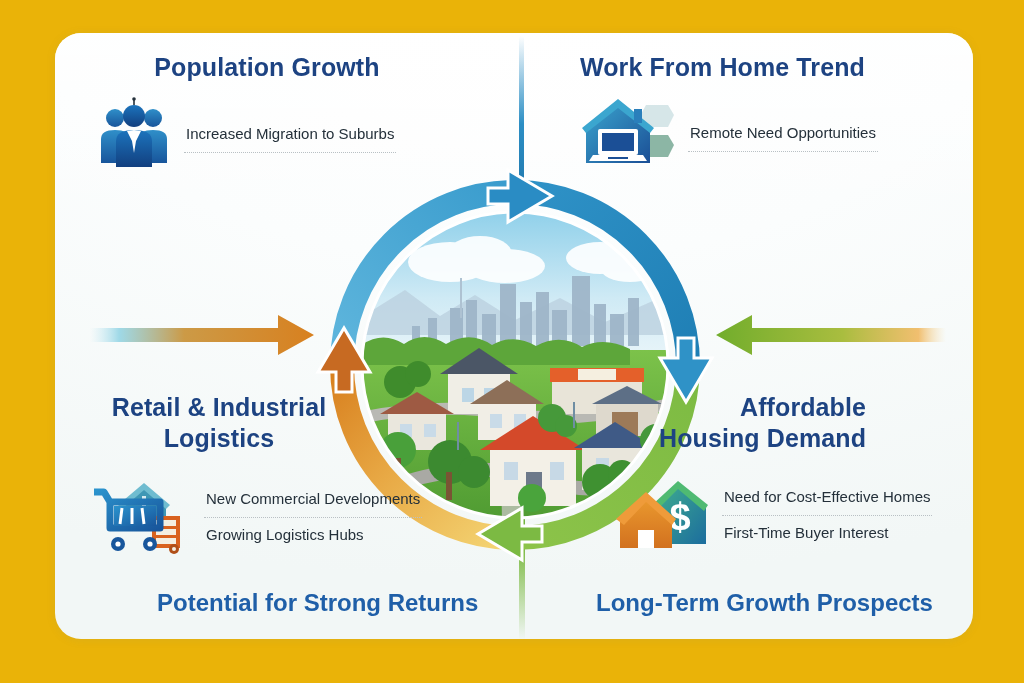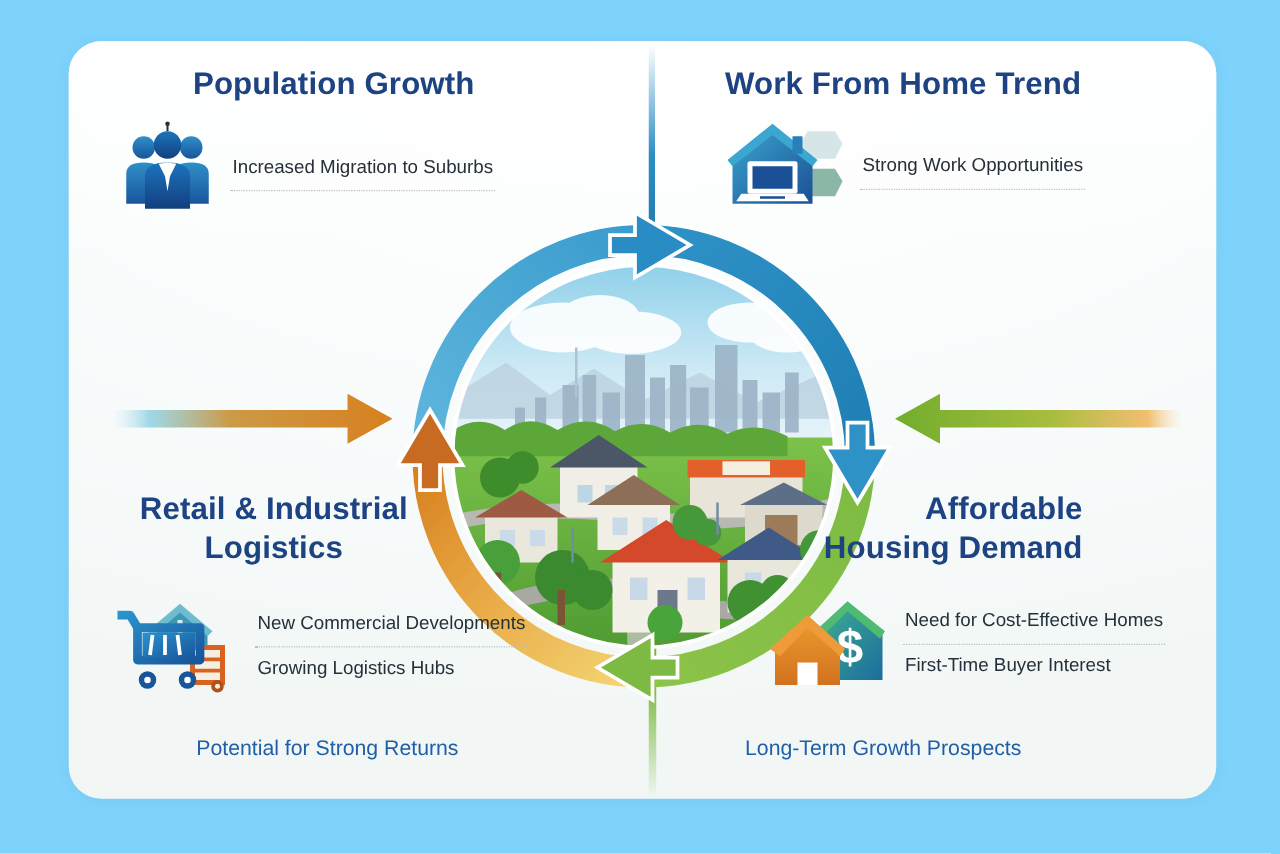--- a/index.html
+++ b/index.html
@@ -2,21 +2,21 @@
 <html><head>
 <meta charset="utf-8">
 <style>
   * { box-sizing: border-box; margin: 0; padding: 0; }
   html, body {
     width: 1024px; height: 683px;
     font-family: "Liberation Sans", sans-serif;
     background: #ffffff;
     overflow: hidden;
   }
-  #stage { position: relative; width: 1024px; height: 683px; background:#7dd3fc; }
+  #stage { position: relative; width: 1024px; height: 683px; background:#eab308; }
 
   
   .card {
     position: absolute; left: 55px; top: 33px; width: 918px; height: 606px;
     border-radius: 26px;
     background:
       radial-gradient(120% 90% at 50% 0%, #ffffff 0%, #fbfdfd 42%, #f2f7f6 100%);
     box-shadow: 0 1px 10px rgba(120,140,140,.12);
   }
   .card::after{
@@ -63,21 +63,21 @@
   #q-wfh      { left:580px; top:52px;  }
   #q-retail   { left:88px;  top:392px; }
   #q-afford   { left:616px; top:392px; }
   #q-retail .q-title, #q-pop .q-title { text-align:center; }
   #q-pop .q-title { width:330px; margin-left:6px; }
   #q-retail .q-title { width:250px; margin-left:6px; }
   #q-afford .q-title { width:250px;text-align:right; }
 
   
   .footer-text {
-    position:absolute; color:#1f5fa8; font-weight:normal; font-size:17px;
+    position:absolute; color:#1f5fa8; font-weight:bold; font-size:24px;
     white-space:nowrap;
   }
   #foot-left  { left:157px; top:589px; }
   #foot-right { left:596px; top:589px; }
 
   
   #ring { position:absolute; left:300px; top:150px; width:430px; height:430px; }
 </style>
 </head>
 <body>
@@ -327,21 +327,21 @@
         <path d="M6 30 L38 6 L70 30 L70 66 L6 66 Z" fill="url(#wh1)"></path>
         <path d="M2 31 L38 2 L74 31 L70 36 L38 11 L6 36 Z" fill="#3ba6cf"></path>
         <rect x="54" y="12" width="8" height="14" fill="#2a7fbb"></rect>
 
         <rect x="18" y="32" width="40" height="26" rx="2" fill="#ffffff"></rect>
         <rect x="22" y="36" width="32" height="18" fill="#1b4f96"></rect>
         <path d="M13 58 L63 58 L67 64 L9 64 Z" fill="#ffffff"></path>
         <rect x="28" y="60" width="20" height="2" fill="#1b4f96"></rect>
       </svg>
       <div class="bullets">
-        <div class="bullet sep">Strong Work Opportunities</div>
+        <div class="bullet sep">Remote Need Opportunities</div>
       </div>
     </div>
   </div>
 
   <div class="quad" id="q-retail">
     <div class="q-title">Retail &amp; Industrial</div>
     <div class="q-title">Logistics</div>
     <div class="q-body" style="margin-top:24px;">
       <svg class="q-icon" width="104" height="78" viewBox="0 0 104 78">
         <defs>

